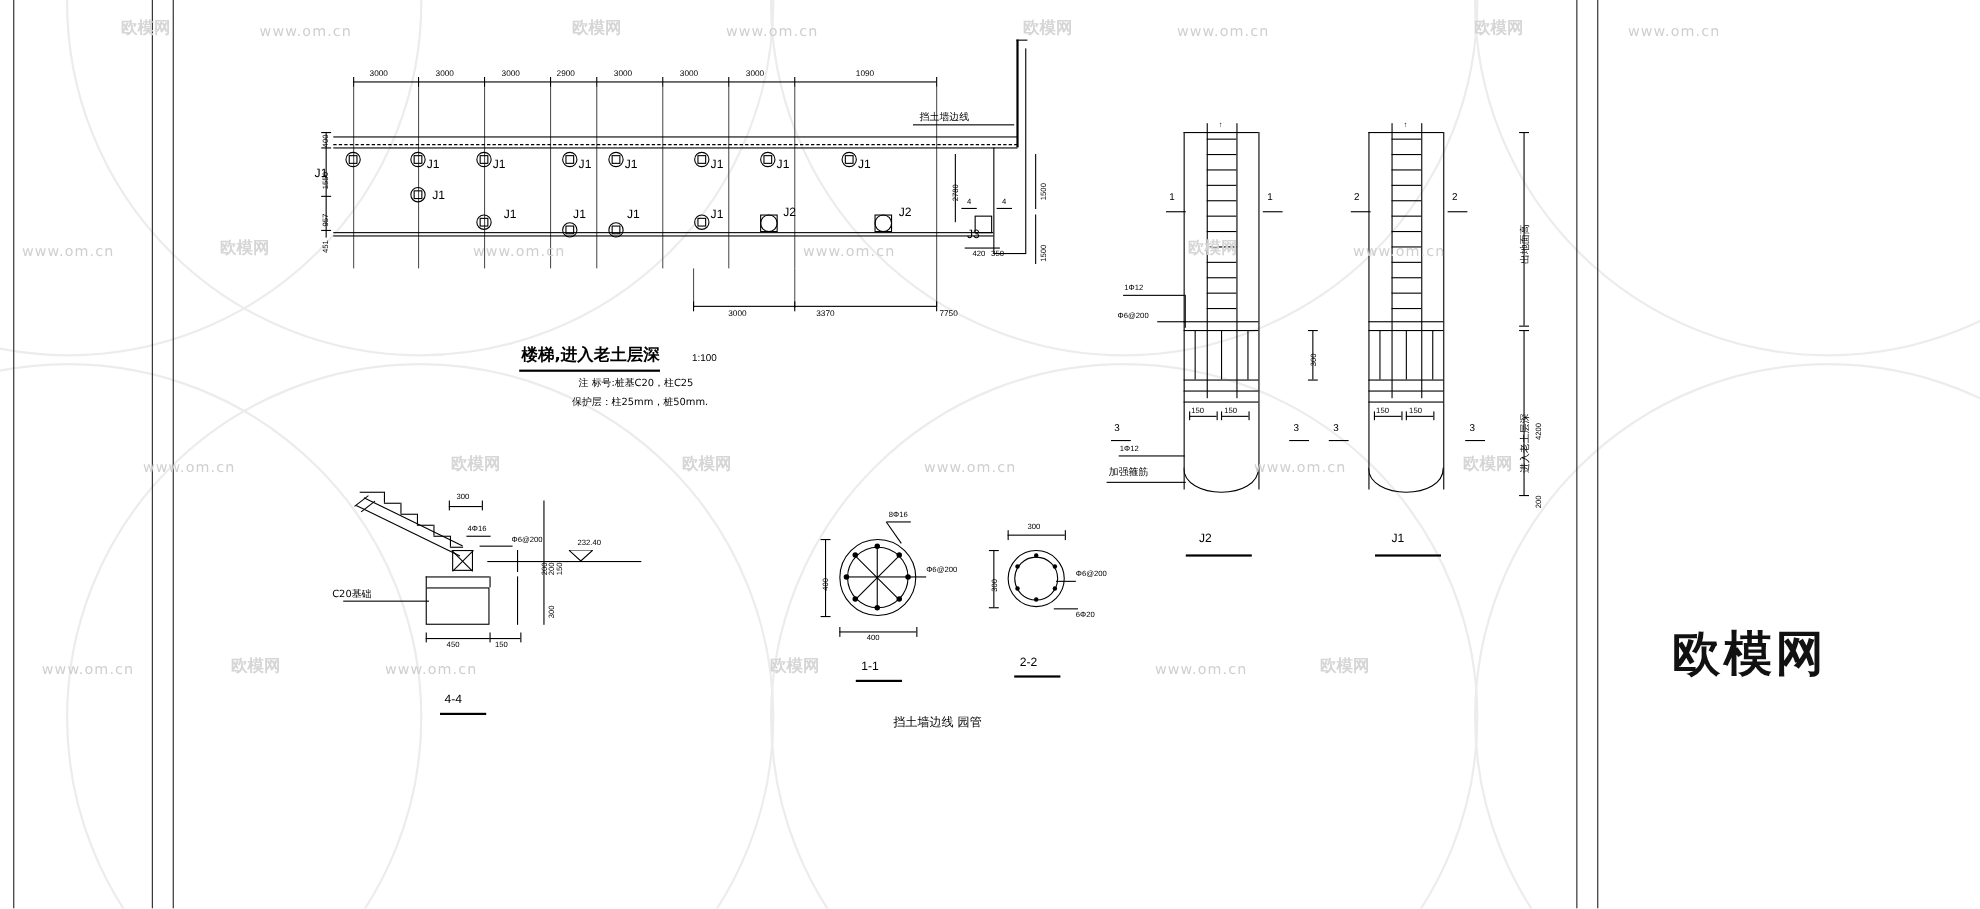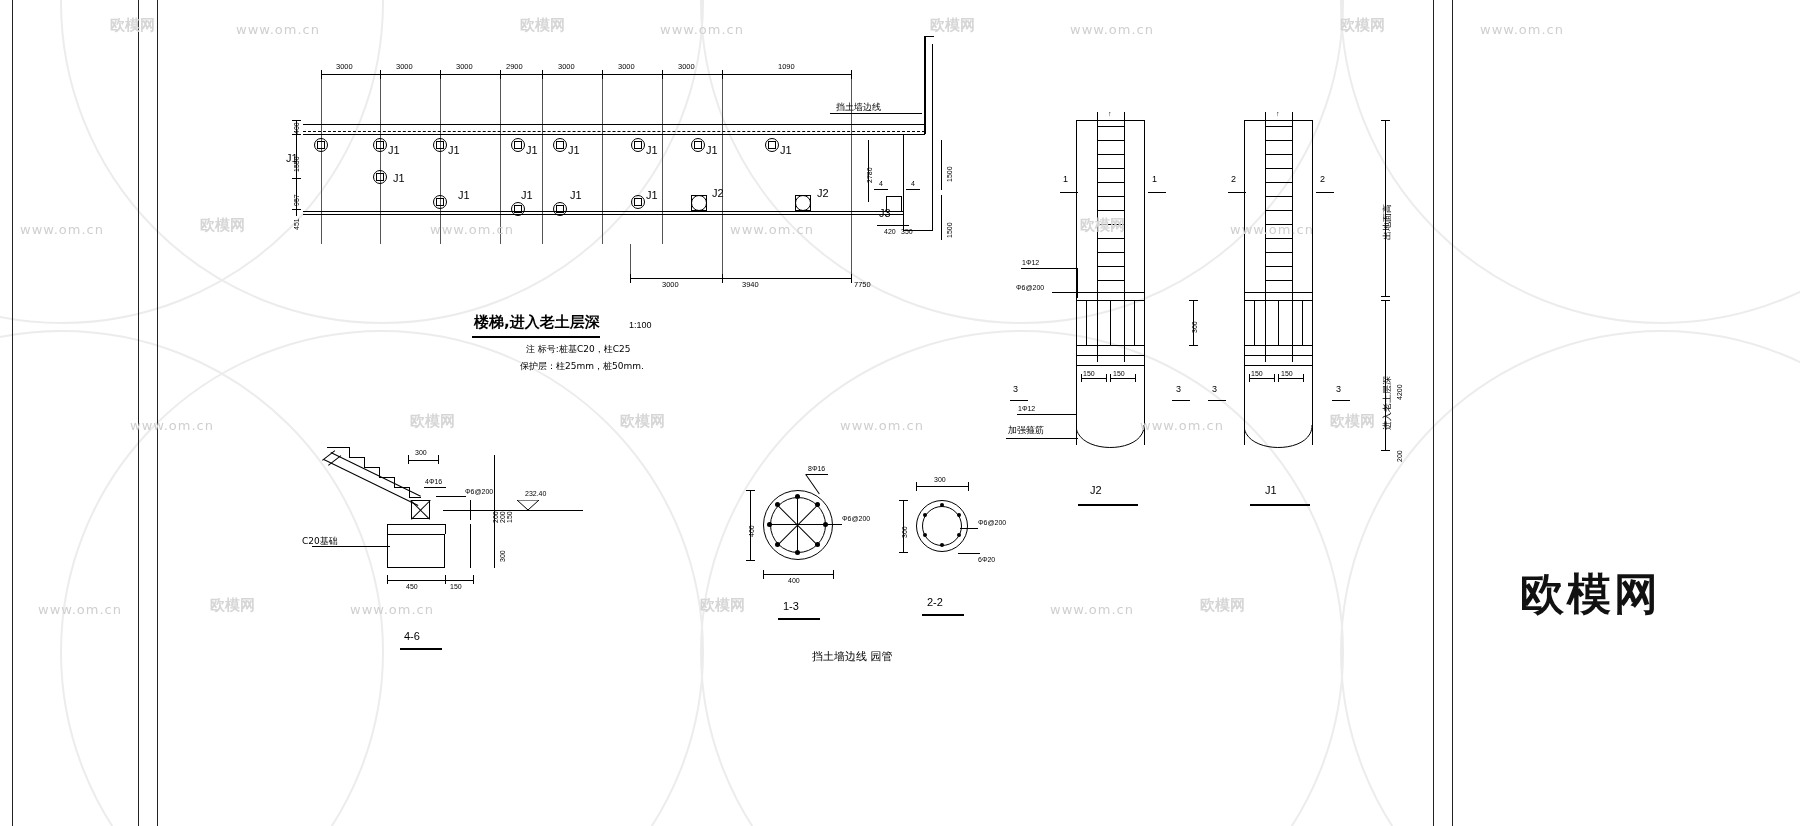--- a/index.html
+++ b/index.html
@@ -187,21 +187,21 @@
 
     <div class="pile" style="left:795px;top:195px;width:16px;height:16px;"></div>
     <div class="sq" style="left:795px;top:195px;width:16px;height:16px;"></div>
     <div class="t md" style="left:817px;top:188px;">J2</div>
 
     <div class="ln h" style="left:630px;top:278px;width:221px;"></div>
     <div class="ln v" style="left:630px;top:274px;height:9px;"></div>
     <div class="ln v" style="left:722px;top:274px;height:9px;"></div>
     <div class="ln v" style="left:851px;top:274px;height:9px;"></div>
     <div class="t dim" style="left:662px;top:281px;">3000</div>
-    <div class="t dim" style="left:742px;top:281px;">3940</div>
+    <div class="t dim" style="left:742px;top:281px;">3370</div>
     <div class="t dim" style="left:854px;top:281px;">7750</div>
 
     <div class="t lg cn" style="left:474px;top:315px;">楼梯,进入老土层深</div>
     <div class="ln h" style="left:472px;top:336px;width:128px;height:2px;"></div>
     <div class="t sm" style="left:629px;top:321px;">1:100</div>
 
     <div class="t sm cn" style="left:526px;top:345px;">注  标号:桩基C20，柱C25</div>
     <div class="t sm cn" style="left:520px;top:362px;">保护层：柱25mm，桩50mm.</div>
   </div>
 
@@ -263,21 +263,21 @@
     <div class="t tiny rot" style="left:499px;top:562px;">300</div>
 
     <div class="ln h" style="left:387px;top:580px;width:58px;"></div>
     <div class="ln h" style="left:445px;top:580px;width:28px;"></div>
     <div class="ln v" style="left:387px;top:575px;height:9px;"></div>
     <div class="ln v" style="left:445px;top:575px;height:9px;"></div>
     <div class="ln v" style="left:473px;top:575px;height:9px;"></div>
     <div class="t tiny" style="left:406px;top:583px;">450</div>
     <div class="t tiny" style="left:450px;top:583px;">150</div>
 
-    <div class="t md" style="left:404px;top:631px;">4-6</div>
+    <div class="t md" style="left:404px;top:631px;">4-4</div>
     <div class="ln h" style="left:400px;top:648px;width:42px;height:2px;"></div>
   </div>
 
   <div class="abs" style="left:0;top:0;width:1000px;height:826px;">
     <div class="pile" style="left:763px;top:490px;width:70px;height:70px;border-width:1.5px;"></div>
     <div class="pile" style="left:770px;top:497px;width:56px;height:56px;"></div>
 
     <div class="abs" style="left:795px;top:494px;width:5px;height:5px;background:#000;border-radius:50%;"></div>
     <div class="abs" style="left:815px;top:502px;width:5px;height:5px;background:#000;border-radius:50%;"></div>
     <div class="abs" style="left:823px;top:522px;width:5px;height:5px;background:#000;border-radius:50%;"></div>
@@ -302,21 +302,21 @@
     <div class="ln v" style="left:750px;top:490px;height:70px;"></div>
     <div class="ln h" style="left:746px;top:490px;width:9px;"></div>
     <div class="ln h" style="left:746px;top:560px;width:9px;"></div>
     <div class="t tiny rot" style="left:748px;top:537px;">400</div>
 
     <div class="ln h" style="left:763px;top:574px;width:70px;"></div>
     <div class="ln v" style="left:763px;top:570px;height:9px;"></div>
     <div class="ln v" style="left:833px;top:570px;height:9px;"></div>
     <div class="t tiny" style="left:788px;top:577px;">400</div>
 
-    <div class="t md" style="left:783px;top:601px;">1-3</div>
+    <div class="t md" style="left:783px;top:601px;">1-1</div>
     <div class="ln h" style="left:778px;top:618px;width:42px;height:2px;"></div>
   </div>
 
   <div class="abs" style="left:0;top:0;width:1100px;height:826px;">
     <div class="pile" style="left:916px;top:500px;width:52px;height:52px;border-width:1.5px;"></div>
     <div class="pile" style="left:922px;top:506px;width:40px;height:40px;"></div>
 
     <div class="abs" style="left:940px;top:503px;width:4px;height:4px;background:#000;border-radius:50%;"></div>
     <div class="abs" style="left:957px;top:513px;width:4px;height:4px;background:#000;border-radius:50%;"></div>
     <div class="abs" style="left:957px;top:533px;width:4px;height:4px;background:#000;border-radius:50%;"></div>

